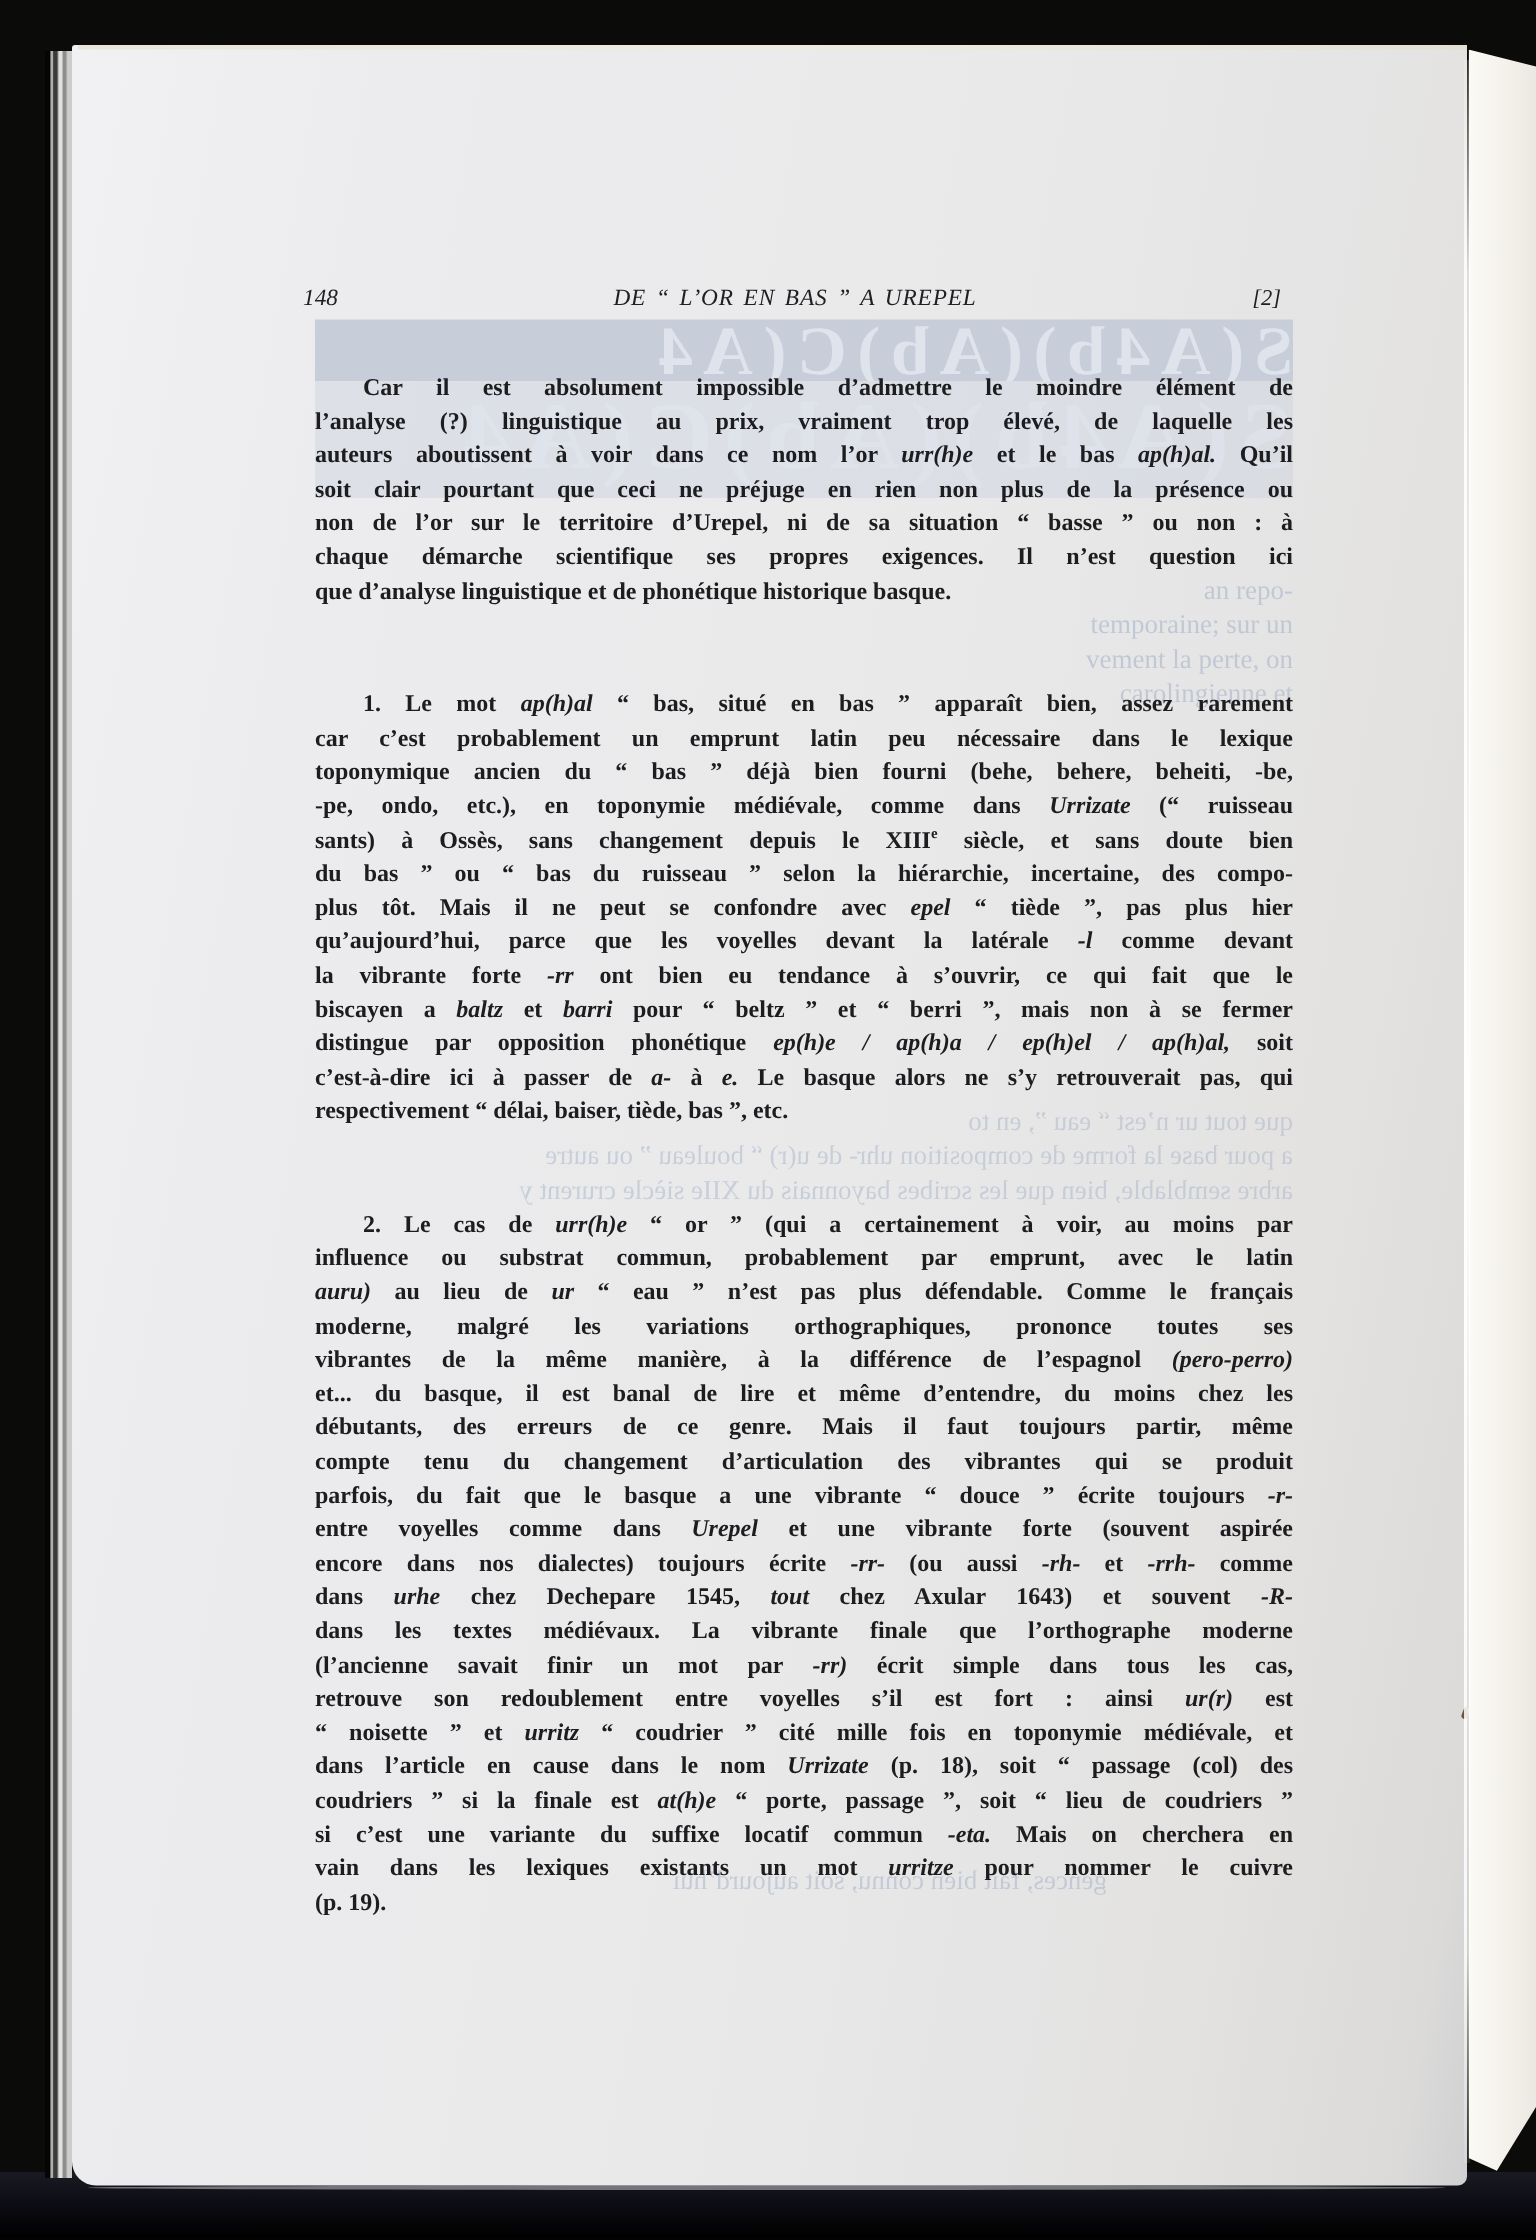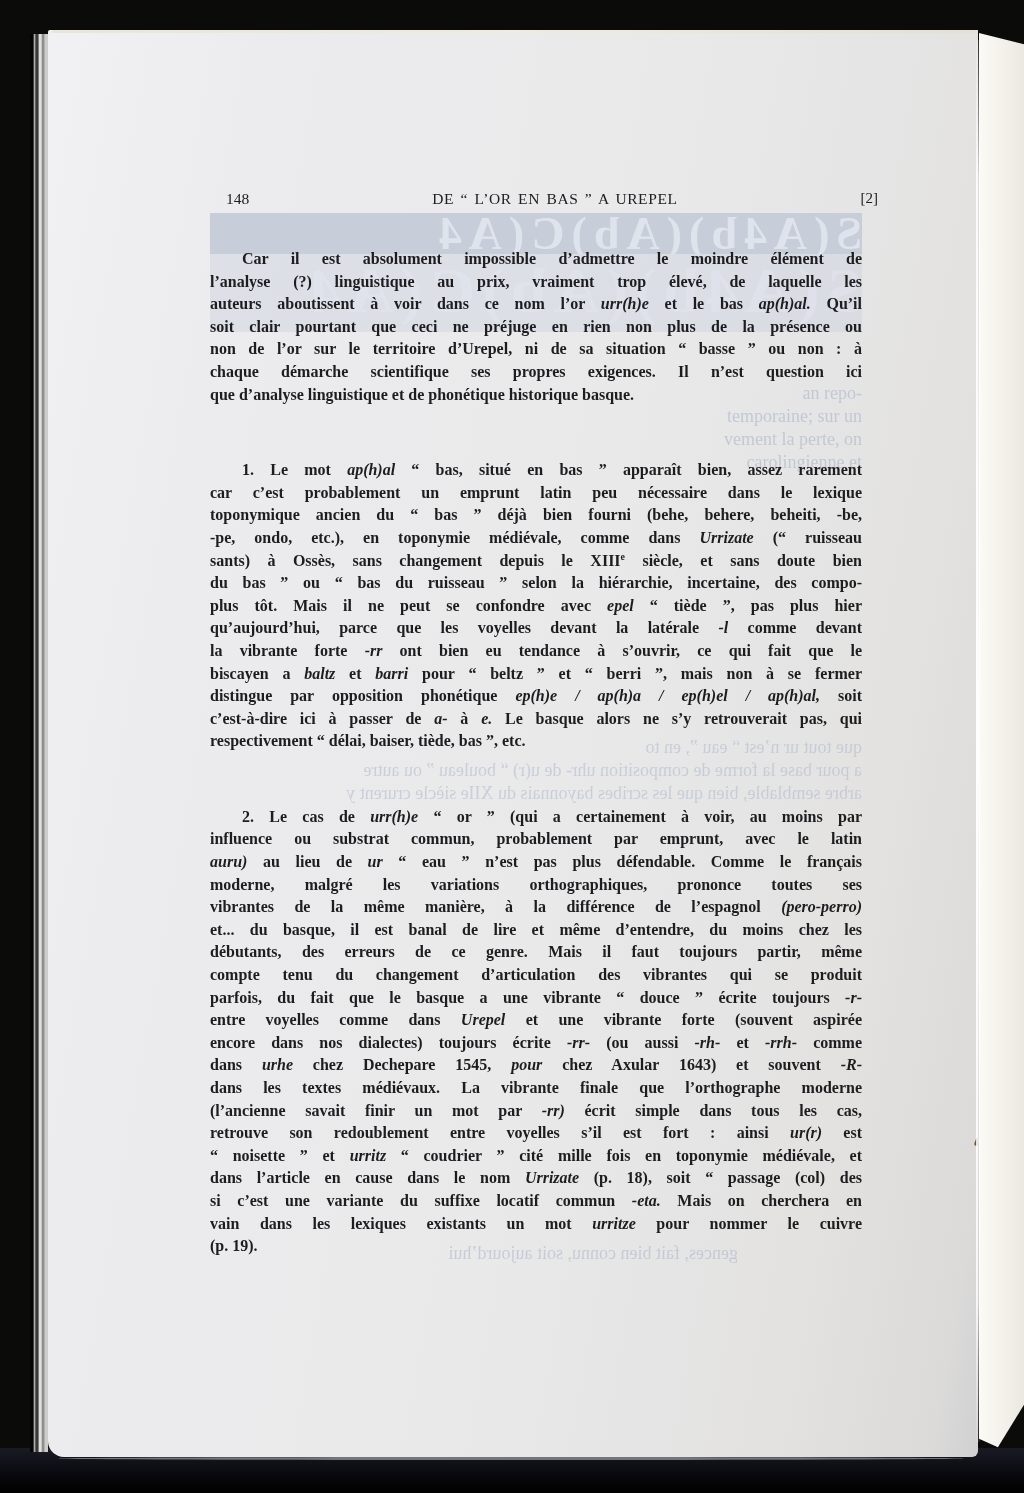--- a/index.html
+++ b/index.html
@@ -22,22 +22,22 @@
   .next-page{position:absolute;left:979px;top:33px;width:45px;height:1417px;z-index:3;
         background:linear-gradient(90deg,#fbfaf5,#f3f1ea 55%,#eae8e0);
         clip-path:polygon(0 0,100% 0.8%,100% 96.8%,42% 99.8%,0 99.2%);}
   .wm-band{position:absolute;left:162px;top:183px;width:652px;height:41px;z-index:1;overflow:hidden;
         background:#c7cdd9;}
   .wm-glyphs{display:block;font-weight:bold;font-size:46px;line-height:42px;letter-spacing:7px;
         color:#dfe3ec;transform:scaleX(-1);white-space:nowrap;}
   .wm-band2{position:absolute;left:162px;top:224px;width:652px;height:78px;z-index:1;overflow:hidden;
         background:rgba(201,208,222,.42);}
   .wm-band2 .wm-glyphs{font-size:64px;line-height:74px;color:rgba(226,230,239,.55);}
-  .header{position:absolute;left:178px;top:160px;width:652px;z-index:2;display:flex;
-        justify-content:space-between;align-items:flex-start;color:#202024;}
+  .header{position:absolute;left:154px;top:160px;width:652px;z-index:2;display:flex;
+        justify-content:space-between;align-items:flex-end;color:#202024;font-style:italic;}
   .header .num{font-size:15.5px;}
   .header .title{font-size:15.5px;letter-spacing:.6px;word-spacing:2px;}
   .header .ref{font-size:15px;}
   .text-block{position:absolute;left:162px;top:218px;width:652px;z-index:2;color:#1d1d20;
         font-size:16px;line-height:22.6px;font-weight:bold;}
   .para{margin:0;}
   .para + .para{margin-top:53px;}
   .tline{text-align:justify;text-align-last:justify;}
   .tline.last{text-align-last:left;}
   .tline.first{text-indent:32px;}
@@ -115,26 +115,27 @@
           <div class="tline">influence ou substrat commun, probablement par emprunt, avec le latin</div>
           <div class="tline"><i>auru)</i> au lieu de <i>ur</i> “ eau ” n’est pas plus défendable. Comme le français</div>
           <div class="tline">moderne, malgré les variations orthographiques, prononce toutes ses</div>
           <div class="tline">vibrantes de la même manière, à la différence de l’espagnol <i>(pero-perro)</i></div>
           <div class="tline">et... du basque, il est banal de lire et même d’entendre, du moins chez les</div>
           <div class="tline">débutants, des erreurs de ce genre. Mais il faut toujours partir, même</div>
           <div class="tline">compte tenu du changement d’articulation des vibrantes qui se produit</div>
           <div class="tline">parfois, du fait que le basque a une vibrante “ douce ” écrite toujours <i>-r-</i></div>
           <div class="tline">entre voyelles comme dans <i>Urepel</i> et une vibrante forte (souvent aspirée</div>
           <div class="tline">encore dans nos dialectes) toujours écrite <i>-rr-</i> (ou aussi <i>-rh-</i> et <i>-rrh-</i> comme</div>
-          <div class="tline">dans <i>urhe</i> chez Dechepare 1545, <i>pour</i> chez Axular 1643) et souvent <i>-R-</i></div>
+          <div class="tline">dans <i>urhe</i> chez Dechepare 1545, <i>tout</i> chez Axular 1643) et souvent <i>-R-</i></div>
           <div class="tline">dans les textes médiévaux. La vibrante finale que l’orthographe moderne</div>
           <div class="tline">(l’ancienne savait finir un mot par <i>-rr)</i> écrit simple dans tous les cas,</div>
           <div class="tline">retrouve son redoublement entre voyelles s’il est fort : ainsi <i>ur(r)</i> est</div>
           <div class="tline">“ noisette ” et <i>urritz</i> “ coudrier ” cité mille fois en toponymie médiévale, et</div>
           <div class="tline">dans l’article en cause dans le nom <i>Urrizate</i> (p. 18), soit “ passage (col) des</div>
+          <div class="tline">coudriers ” si la finale est <i>at(h)e</i> “ porte, passage ”, soit “ lieu de coudriers ”</div>
           <div class="tline">si c’est une variante du suffixe locatif commun <i>-eta.</i> Mais on cherchera en</div>
           <div class="tline">vain dans les lexiques existants un mot <i>urritze</i> pour nommer le cuivre</div>
           <div class="tline last">(p. 19).</div>
         </div>
       </div>
 
     <div class="speck"></div>
   </div>
 
   <div class="crease"></div>

